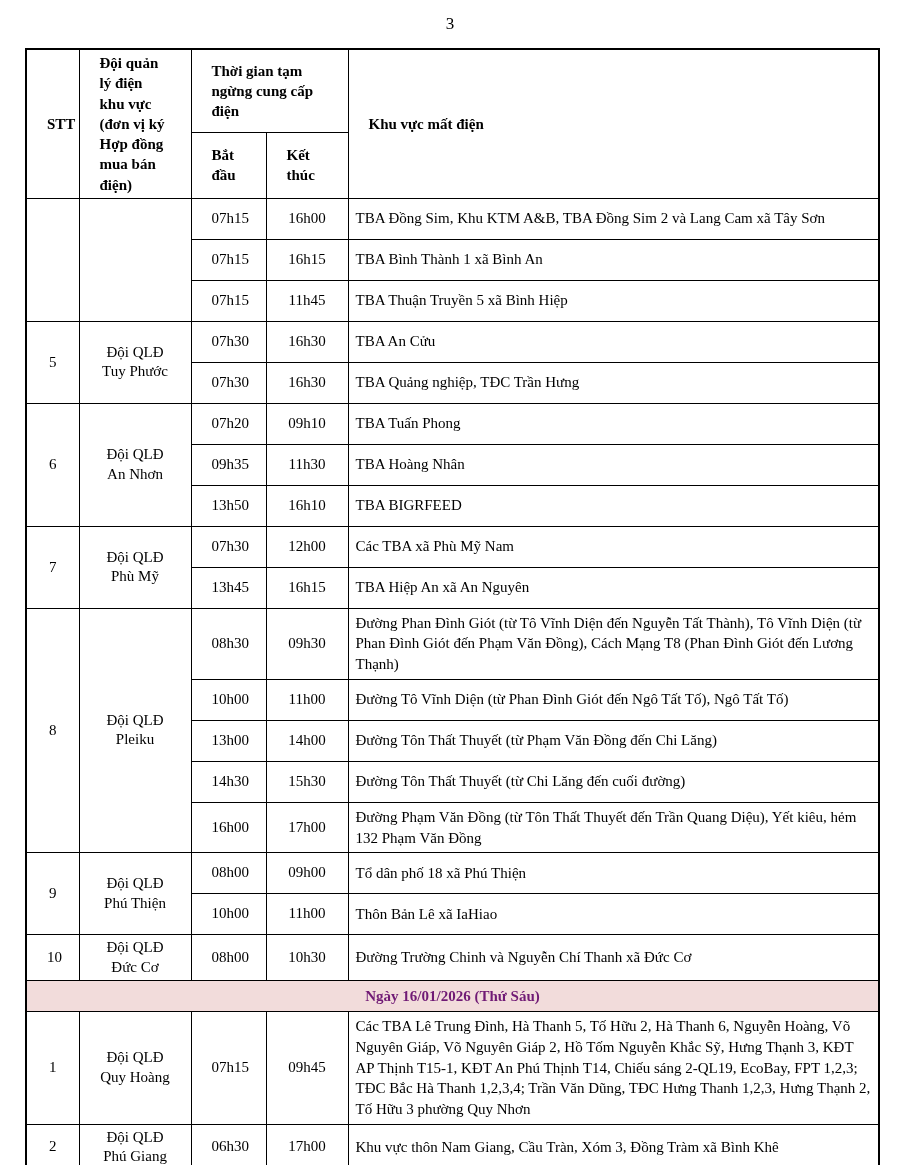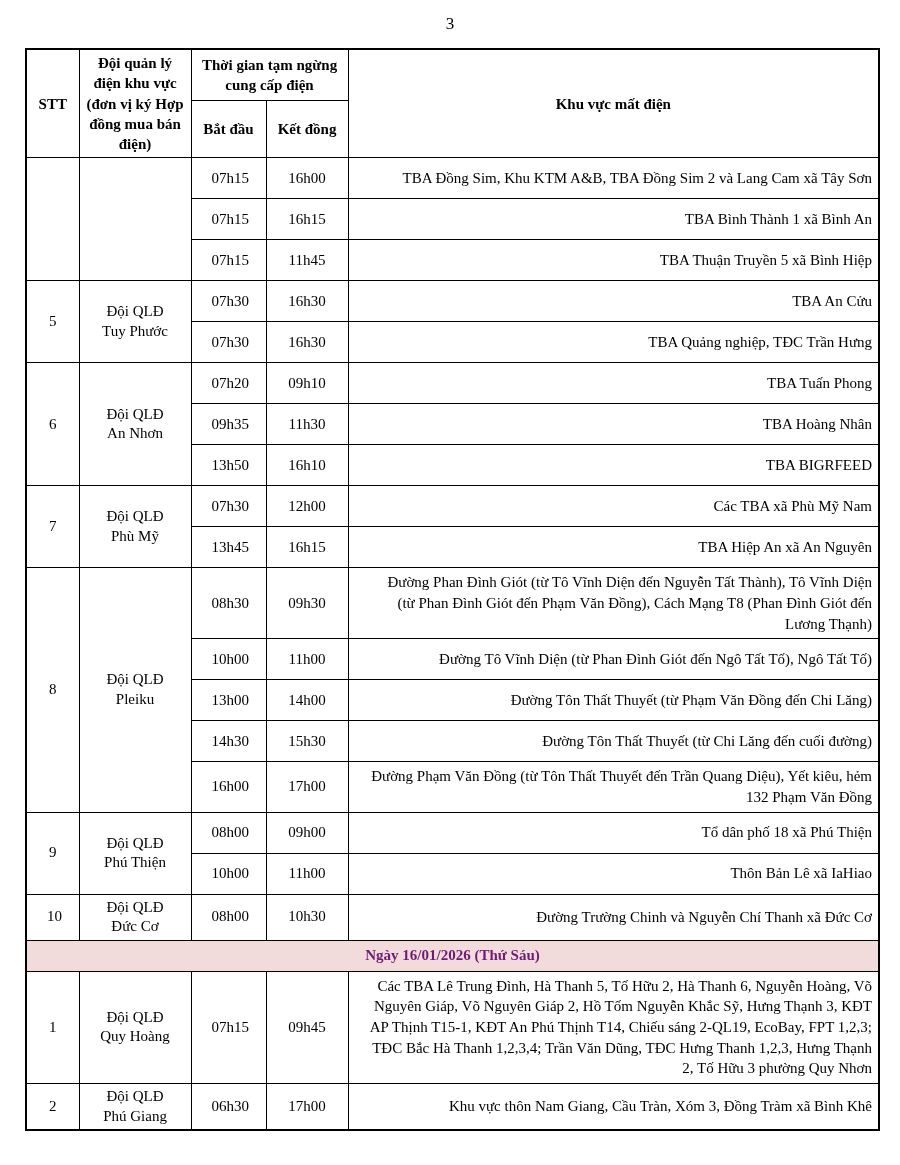--- a/index.html
+++ b/index.html
@@ -33,35 +33,35 @@
   table.outage col.c-unit  { width: 112px; }
   table.outage col.c-start { width: 75px; }
   table.outage col.c-end   { width: 82px; }
   table.outage col.c-area  { width: 531px; }
   table.outage th, table.outage td {
     border: 1px solid #000000;
     vertical-align: middle;
   }
   table.outage th {
     font-weight: bold;
-    text-align: center;
-    padding: 3px 4px;
+    text-align: left;
+    padding: 3px 20px;
     line-height: 1.35;
   }
   thead tr.h1 th { height: 44px; }
   thead tr.h2 th { height: 54px; }
   td.stt-cell, td.unit-cell, td.start-cell, td.end-cell {
     text-align: center;
     padding: 3px 20px;
     line-height: 1.3;
   }
   td.start-cell, td.end-cell { height: 41px; }
   td.area-cell {
-    text-align: right;
-    padding: 4px 6px 4px 21px;
+    text-align: left;
+    padding: 4px 6px 4px 7px;
     line-height: 1.38;
     height: 41px;
   }
   tr.banner-row td {
     height: 31px;
     text-align: center;
     font-weight: bold;
     padding: 3px 4px;
   }
 </style>
@@ -80,21 +80,21 @@
   </colgroup>
   <thead>
     <tr class="h1">
       <th rowspan="2">STT</th>
       <th rowspan="2">Đội quản lý điện khu vực (đơn vị ký Hợp đồng mua bán điện)</th>
       <th colspan="2">Thời gian tạm ngừng cung cấp điện</th>
       <th rowspan="2">Khu vực mất điện</th>
     </tr>
     <tr class="h2">
       <th>Bắt đầu</th>
-      <th>Kết đồng</th>
+      <th>Kết thúc</th>
     </tr>
   </thead>
   <tbody>
       <tr>
         <td class="stt-cell" rowspan="3"></td>
         <td class="unit-cell" rowspan="3"></td>
         <td class="start-cell">07h15</td>
         <td class="end-cell">16h00</td>
         <td class="area-cell">TBA Đồng Sim, Khu KTM A&amp;B, TBA Đồng Sim 2 và Lang Cam xã Tây Sơn</td>
       </tr>

